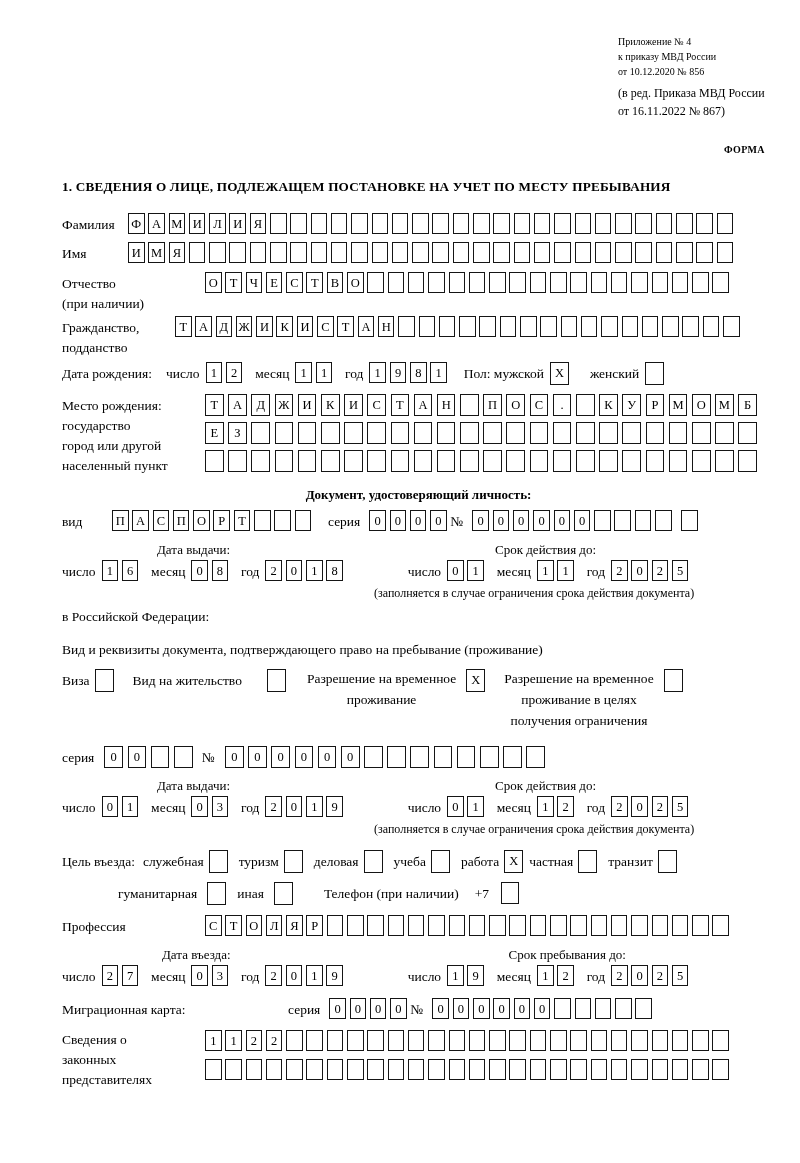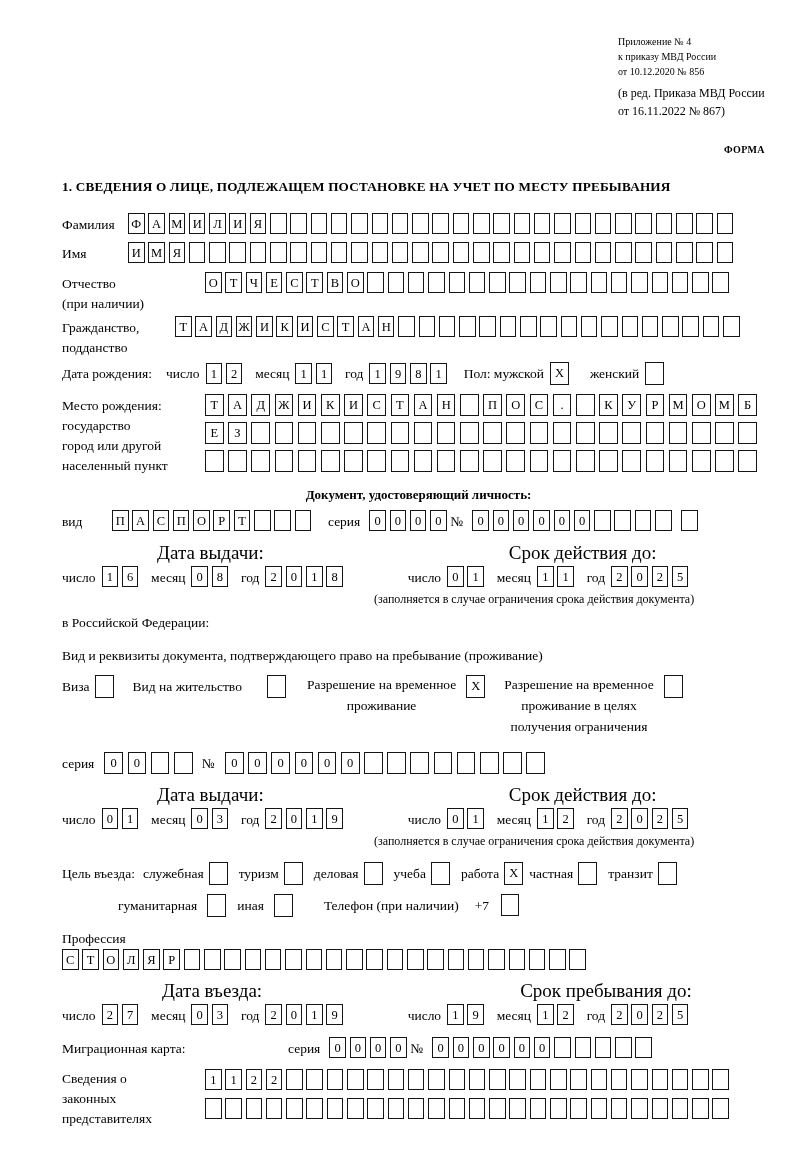--- a/index.html
+++ b/index.html
@@ -23,21 +23,21 @@
     display:inline-block;width:16.5px;height:21px;border:1.5px solid #151515;
     margin-right:3.8px;text-align:center;font-size:12.5px;line-height:20px;
     vertical-align:top;background:#fff;box-sizing:border-box;font-family:"Liberation Serif",serif;
   }
   .wide .cell{width:18.6px;height:22px;margin-right:4.6px;}
   .pcell .cell{width:18px;height:22px;margin-right:4.5px;}
   .cb .cell{width:19px;height:23px;margin-right:0;}
   .stack{display:flex;flex-direction:column;}
   .stack .cells{margin-bottom:6px;}
   .doc-heading{font-weight:bold;font-size:13px;text-align:center;margin-top:9px;}
-  .dual-head{display:flex;font-size:19px;margin-top:10px;}
+  .dual-head{display:flex;font-size:13px;margin-top:10px;gap:20px;}
   .dates{margin-top:3px;}
   .dates .lbl{margin-right:6px;padding-top:2px;}
   .dates .cells{margin-right:9px;}
   .spacer{display:inline-block;width:52px;}
   .note{font-size:12px;margin-top:4px;}
   .opt{display:inline-flex;align-items:flex-start;margin-right:11px;}
   .opt .lbl{margin-right:5px;padding-top:2px;}
   .center2{text-align:center;line-height:1.55;}
   .plain{font-size:13.5px;margin-top:12px;line-height:1.55;}
 </style>
@@ -79,21 +79,21 @@
   </div>
 
   <div class="frow" style="margin-top:2px;">
     <span class="flabel" style="width:113px;">
       <span>Гражданство,</span><br>
       <span>подданство</span>
     </span>
     <span class="cells"><span class="cell">Т</span><span class="cell">А</span><span class="cell">Д</span><span class="cell">Ж</span><span class="cell">И</span><span class="cell">К</span><span class="cell">И</span><span class="cell">С</span><span class="cell">Т</span><span class="cell">А</span><span class="cell">Н</span><span class="cell"></span><span class="cell"></span><span class="cell"></span><span class="cell"></span><span class="cell"></span><span class="cell"></span><span class="cell"></span><span class="cell"></span><span class="cell"></span><span class="cell"></span><span class="cell"></span><span class="cell"></span><span class="cell"></span><span class="cell"></span><span class="cell"></span><span class="cell"></span><span class="cell"></span></span>
   </div>
 
-  <div class="frow dates" style="align-items:center;">
+  <div class="frow dates" style="">
     <span class="lbl" style="margin-right:14px;">Дата рождения:</span>
     <span class="lbl">число</span>
     <span class="cells"><span class="cell">1</span><span class="cell">2</span></span>
     <span class="lbl">месяц</span>
     <span class="cells"><span class="cell">1</span><span class="cell">1</span></span>
     <span class="lbl">год</span>
     <span class="cells"><span class="cell">1</span><span class="cell">9</span><span class="cell">8</span><span class="cell">1</span></span>
     <span class="lbl" style="margin-left:4px;">Пол: мужской</span>
     <span class="cells cb"><span class="cell">X</span></span>
     <span class="lbl" style="margin-left:12px;">женский</span>
@@ -243,21 +243,21 @@
       </span>
     <span class="opt">
         <span class="lbl" style="margin-right:10px;">иная</span>
         <span class="cells cb"><span class="cell"></span></span>
       </span>
     <span class="flabel" style="margin-left:20px;margin-right:16px;">Телефон (при наличии)</span>
     <span class="flabel" style="margin-right:7px;">+7</span>
     <span class="cells pcell" style="margin-left:5px;"><span class="cell"></span></span>
   </div>
 
-  <div class="frow" style="margin-top:10px;flex-direction:column;">
+  <div class="frow" style="margin-top:10px;">
     <span class="flabel" style="width:143px;">Профессия</span>
     <span class="cells"><span class="cell">С</span><span class="cell">Т</span><span class="cell">О</span><span class="cell">Л</span><span class="cell">Я</span><span class="cell">Р</span><span class="cell"></span><span class="cell"></span><span class="cell"></span><span class="cell"></span><span class="cell"></span><span class="cell"></span><span class="cell"></span><span class="cell"></span><span class="cell"></span><span class="cell"></span><span class="cell"></span><span class="cell"></span><span class="cell"></span><span class="cell"></span><span class="cell"></span><span class="cell"></span><span class="cell"></span><span class="cell"></span><span class="cell"></span><span class="cell"></span></span>
   </div>
 
   <div class="dual-head">
     <span style="margin-left:100px;">Дата въезда:</span>
     <span style="margin-left:258px;">Срок пребывания до:</span>
   </div>
   <div class="frow dates" style="margin-top:2px;">
     <span class="lbl">число</span>

